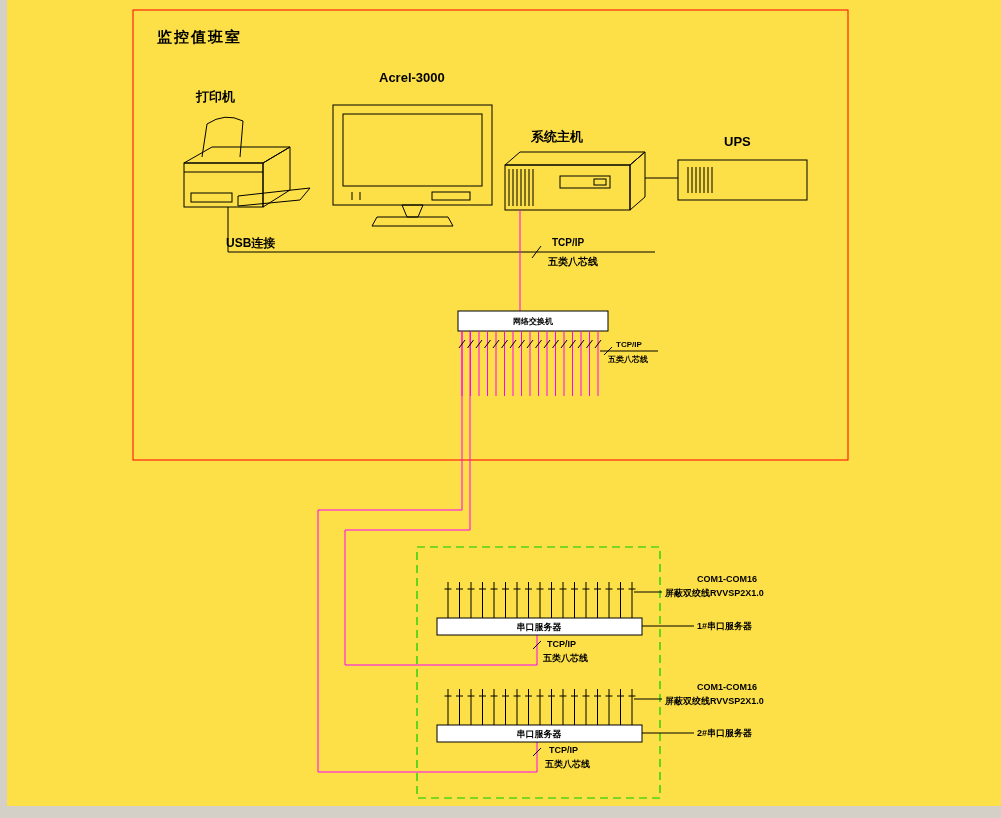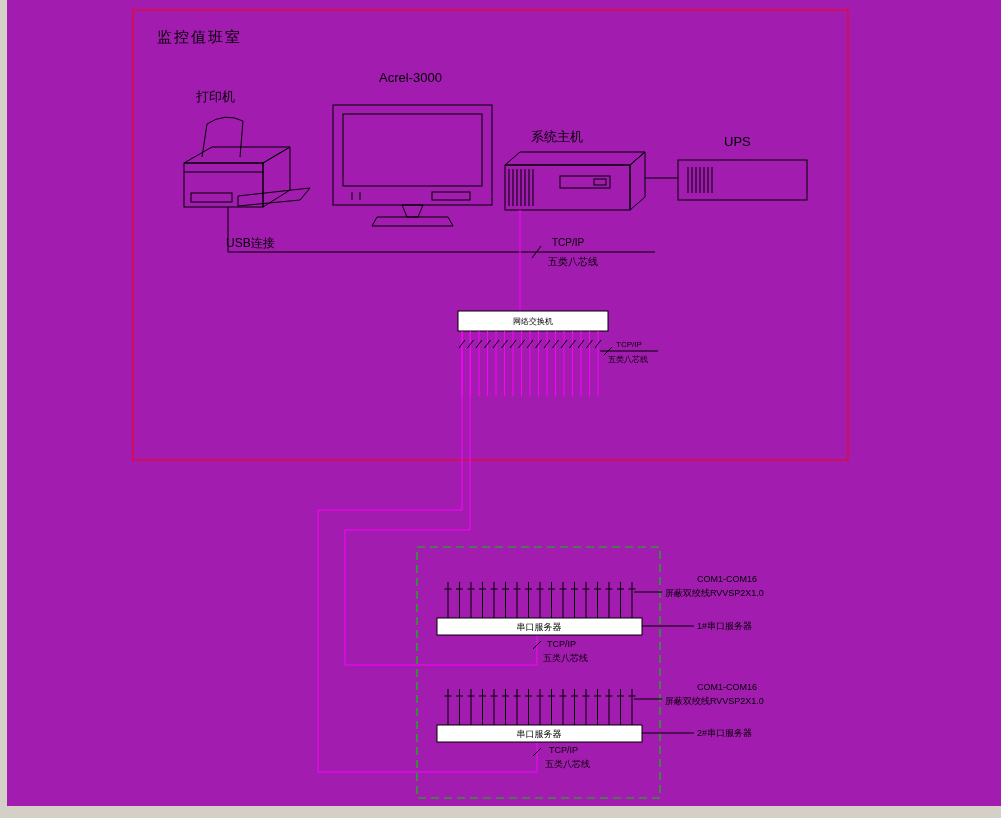--- a/index.html
+++ b/index.html
@@ -1,17 +1,17 @@
 <!DOCTYPE html>
 <html><head>
 <meta charset="utf-8">
 <style>
   html,body{margin:0;padding:0;background:#ffffff;}
-  .canvas{position:relative;width:1001px;height:818px;background:#a21caf;overflow:hidden;
-          font-family:"Liberation Sans",sans-serif;}
+  .canvas{position:relative;width:1001px;height:818px;background:#fde047;overflow:hidden;
+          font-family:"Liberation Sans",sans-serif;font-weight:bold;}
   .edge-left{position:absolute;left:0;top:0;width:7px;height:818px;background:#d4d0c8;}
   .edge-bottom{position:absolute;left:0;top:806px;width:1001px;height:12px;background:#d4d0c8;}
   svg{position:absolute;left:0;top:0;}
   svg text{fill:#000000;stroke:none;font-family:"Liberation Sans",sans-serif;}
   .t15{font-size:15px;letter-spacing:2px;}
   .t13{font-size:13px;}
   .t12{font-size:12px;}
   .t10{font-size:10px;}
   .t9{font-size:9px;}
   .t8{font-size:8px;}

